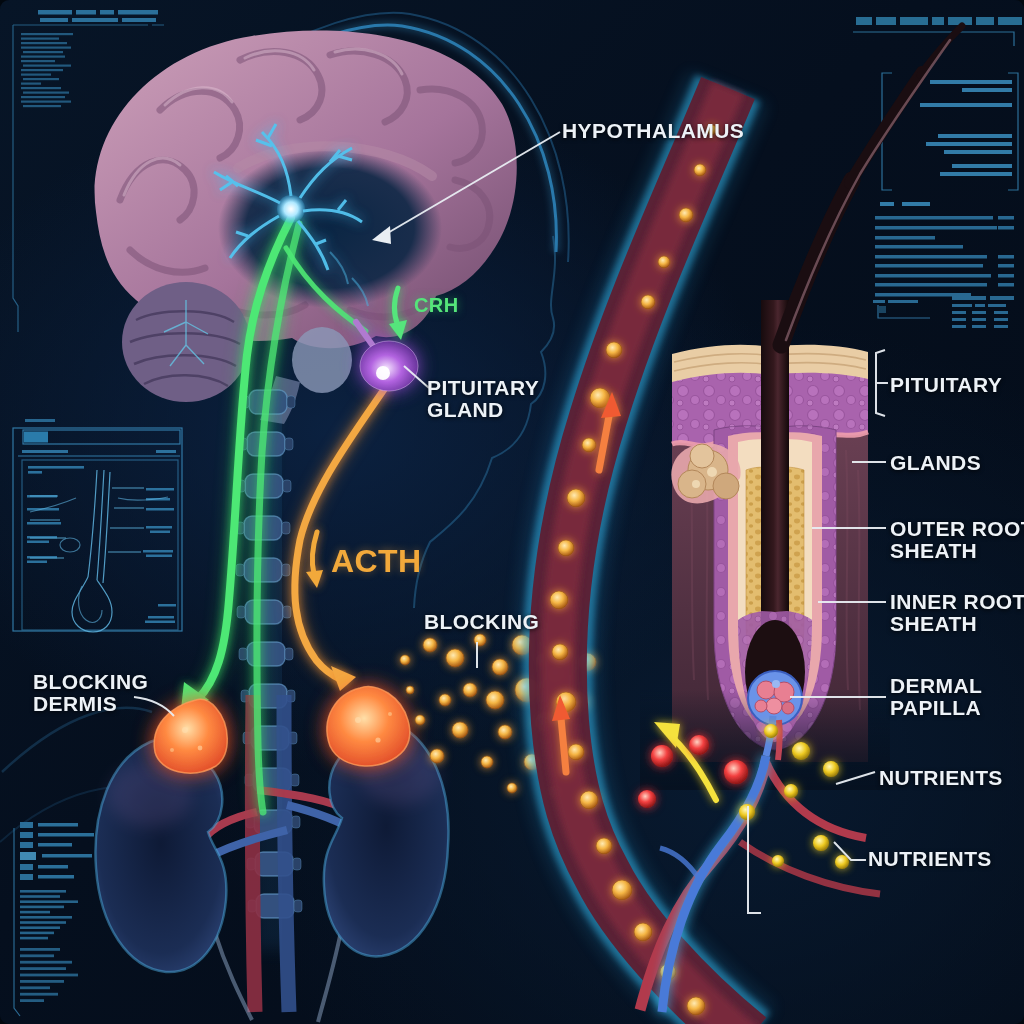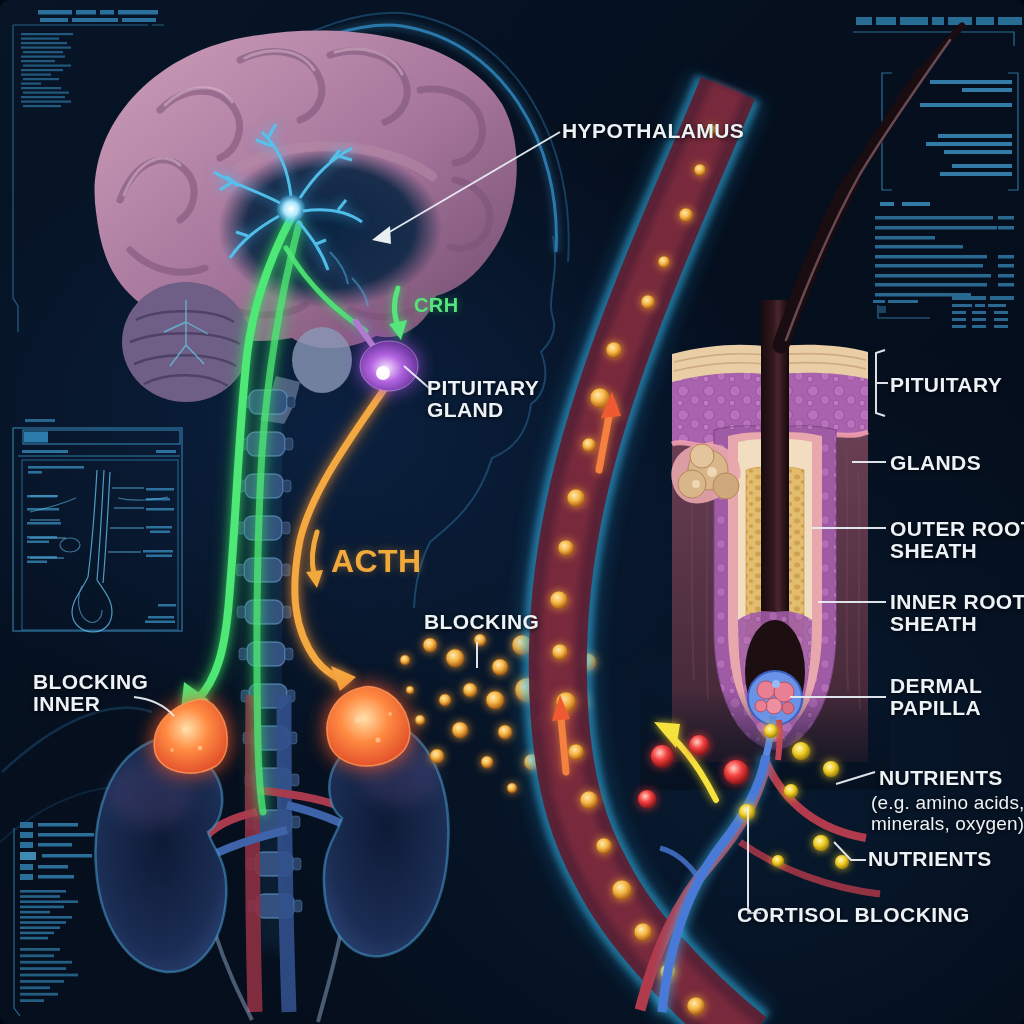--- a/index.html
+++ b/index.html
@@ -629,38 +629,33 @@
 <div class="lbl" style="left:562px;top:120px">HYPOTHALAMUS</div>
 <div class="lbl green" style="left:414px;top:294px">CRH</div>
 <div class="lbl center" style="left:427px;top:377px;width:112px">
   <span class="ln">PITUITARY</span>
   <span class="ln">GLAND</span>
 </div>
 <div class="lbl orange" style="left:331px;top:550px">ACTH</div>
 <div class="lbl" style="left:424px;top:611px">BLOCKING</div>
 <div class="lbl center" style="left:33px;top:671px;width:108px">
   <span class="ln">BLOCKING</span>
-  <span class="ln">INNER</span>
+  <span class="ln">DERMIS</span>
 </div>
 <div class="lbl" style="left:890px;top:374px">PITUITARY</div>
 <div class="lbl" style="left:890px;top:452px">GLANDS</div>
 <div class="lbl" style="left:890px;top:518px">
   <span class="ln">OUTER ROOT</span>
   <span class="ln">SHEATH</span>
 </div>
 <div class="lbl" style="left:890px;top:591px">
   <span class="ln">INNER ROOT</span>
   <span class="ln">SHEATH</span>
 </div>
 <div class="lbl" style="left:890px;top:675px">
   <span class="ln">DERMAL</span>
   <span class="ln">PAPILLA</span>
 </div>
 <div class="lbl" style="left:879px;top:767px">NUTRIENTS</div>
-<div class="lbl" style="left:871px;top:792px">
-  <span class="sub">(e.g. amino acids,</span>
-  <span class="sub">minerals, oxygen)</span>
-</div>
 <div class="lbl" style="left:868px;top:848px">NUTRIENTS</div>
 <div class="lbl center" style="left:737px;top:903px;width:258px;line-height:23px">
-  <span class="ln">CORTISOL BLOCKING</span>
 </div>
 </div>
 
 </body></html>

